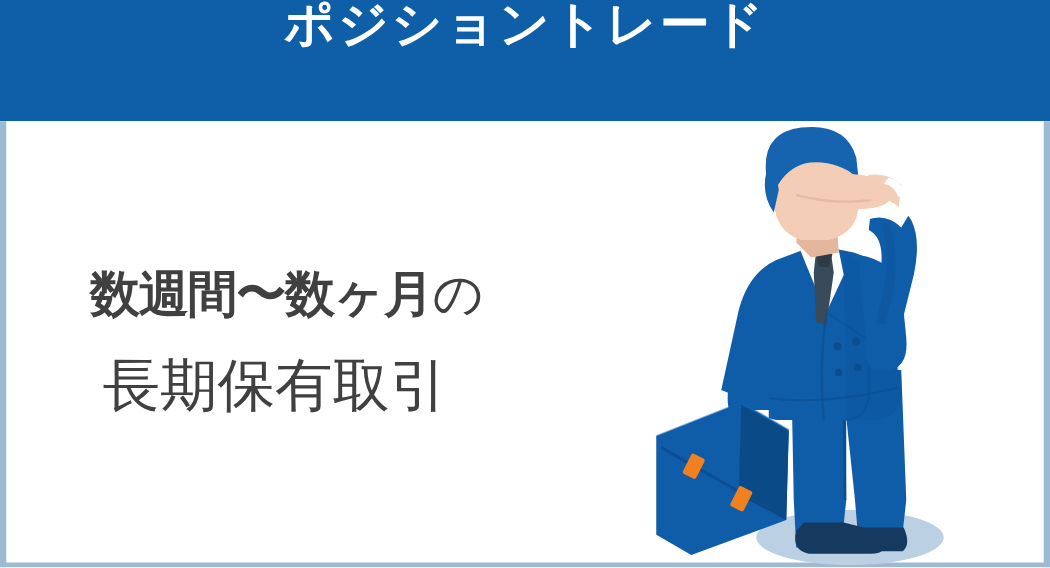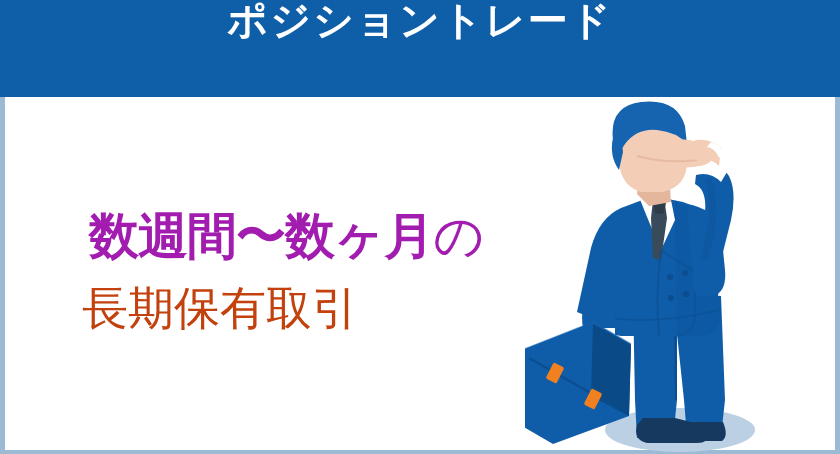--- a/index.html
+++ b/index.html
@@ -54,40 +54,39 @@
   }
 
   
   .text-block {
     position: absolute;
     left: 72px;
     top: 205px;
     width: 460px;
   }
   .line-1 {
-    font-size: 50px;
+    font-size: 40px;
     line-height: 62px;
-    color: #a21caf;
+    color: #404040;
     white-space: nowrap;
-    margin-left: 17px;
   }
   .line-1 .strong {
     font-weight: bold;
     letter-spacing: -1px;
   }
   .line-1 .light {
     font-weight: normal;
   }
   .line-2 {
     margin-top: 12px;
     margin-left: 10px;
     font-size: 46px;
     line-height: 58px;
     font-weight: normal;
-    color: #c2410c;
+    color: #404040;
     white-space: nowrap;
   }
 
   
   .illustration {
     position: absolute;
     left: 525px;
     top: 100px;
     width: 315px;
     height: 354px;

